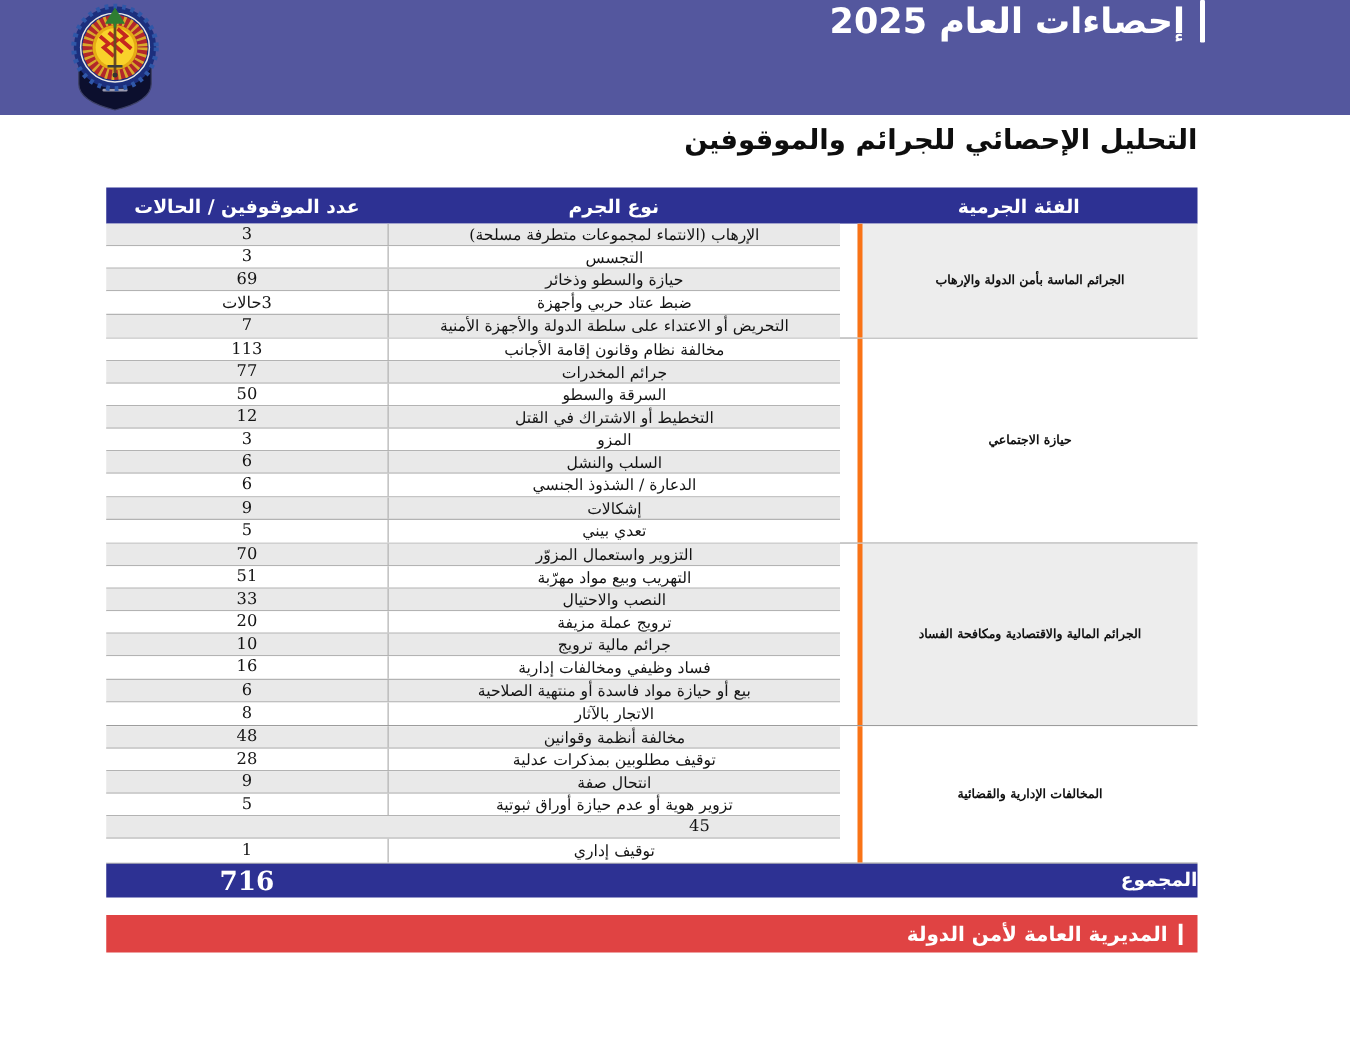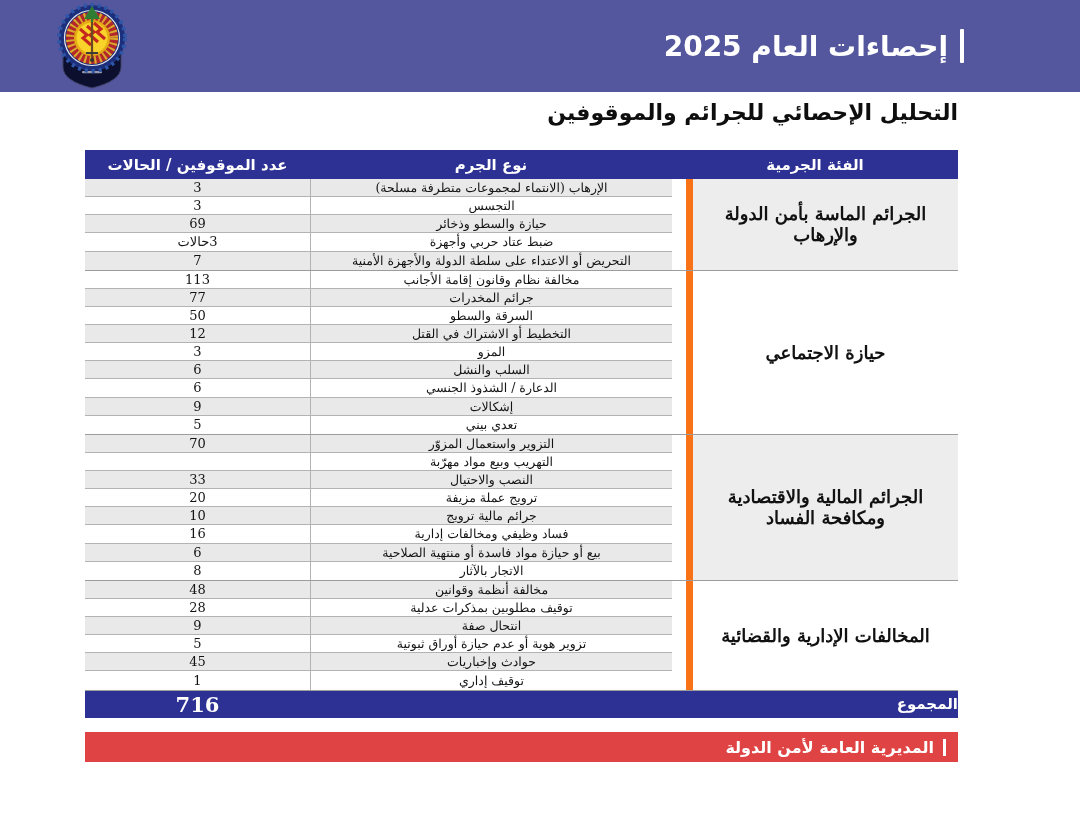--- a/index.html
+++ b/index.html
@@ -8,21 +8,21 @@
     font-family:"DejaVu Sans","Liberation Sans",sans-serif;overflow:hidden;
   }
   
   .topbar{
     position:absolute;left:0;top:0;width:1080px;height:92px;
     background:var(--c-topbar,#54579e);
   }
   .logo{position:absolute;left:48px;top:2px;}
   .topbar-title{
     position:absolute;right:116px;top:0;height:92px;
-    display:flex;align-items:center;gap:12px;
+    display:flex;gap:12px;
     color:#ffffff;font-size:28px;font-weight:bold;letter-spacing:.5px;
   }
   .vbar-big{
     display:inline-block;width:4px;height:34px;background:#ffffff;
     border-radius:1px;overflow:hidden;color:transparent;
   }
   
   .page-title{
     position:absolute;top:100px;right:122px;
     font-size:22px;font-weight:bold;color:#0e0e0e;
@@ -35,24 +35,24 @@
     display:flex;height:29px;background:var(--c-thead,#2d3193);
     color:#ffffff;font-size:15px;font-weight:bold;
   }
   .th{display:flex;align-items:center;justify-content:center;box-sizing:border-box;}
   .th-cat{width:286px;}
   .th-type{width:362px;text-align:right;}
   .th-count{width:225px;}
 
   .group{display:flex;border-bottom:1px solid #9c9c9c;background:#ffffff;}
   .cat-cell{
-    width:286px;box-sizing:border-box;border-left:7px solid #f97316;
+    width:286px;box-sizing:border-box;border-left:4px solid #f97316;
     display:flex;align-items:center;justify-content:center;text-align:center;
     font-family:"DejaVu Serif","Liberation Serif",serif;
-    font-weight:bold;font-size:18px;color:#111;padding:0 8px;margin-left:14px;
+    font-weight:bold;font-size:10px;color:#111;padding:0 8px;margin-left:14px;
   }
   .cat-shade{background:var(--c-catshade,#ededed);}
   .rows{flex:1;display:flex;flex-direction:column;}
   .row{
     display:flex;height:18.14px;box-sizing:border-box;
     border-bottom:1px solid #b3b3b3;background:#ffffff;
   }
   .row:last-child{border-bottom:none;}
   .row.shade{background:var(--c-stripe,#e9e9e9);}
   .type-cell{
@@ -207,20 +207,21 @@
       </div>
       <div class="group">
         <div class="cat-cell cat-shade">الجرائم المالية والاقتصادية ومكافحة الفساد</div>
         <div class="rows">
           <div class="row shade">
             <div class="type-cell">التزوير واستعمال المزوّر</div>
             <div class="count-cell">70</div>
           </div>
           <div class="row">
             <div class="type-cell">التهريب وبيع مواد مهرّبة</div>
+            <div class="count-cell">51</div>
           </div>
           <div class="row shade">
             <div class="type-cell">النصب والاحتيال</div>
             <div class="count-cell">33</div>
           </div>
           <div class="row">
             <div class="type-cell">ترويج عملة مزيفة</div>
             <div class="count-cell">20</div>
           </div>
           <div class="row shade">
@@ -254,21 +255,20 @@
           </div>
           <div class="row shade">
             <div class="type-cell">انتحال صفة</div>
             <div class="count-cell">9</div>
           </div>
           <div class="row">
             <div class="type-cell">تزوير هوية أو عدم حيازة أوراق ثبوتية</div>
             <div class="count-cell">5</div>
           </div>
           <div class="row shade">
-            <div class="type-cell">حوادث وإخباريات</div>
             <div class="count-cell">45</div>
           </div>
           <div class="row">
             <div class="type-cell">توقيف إداري</div>
             <div class="count-cell">1</div>
           </div>
         </div>
       </div>
     </div>
 

